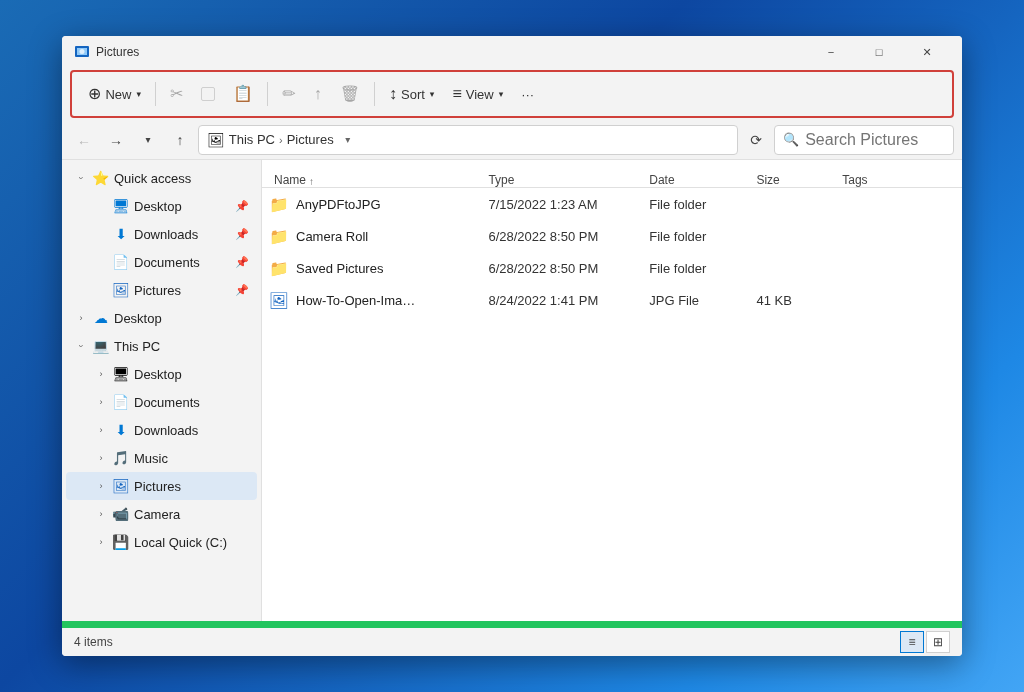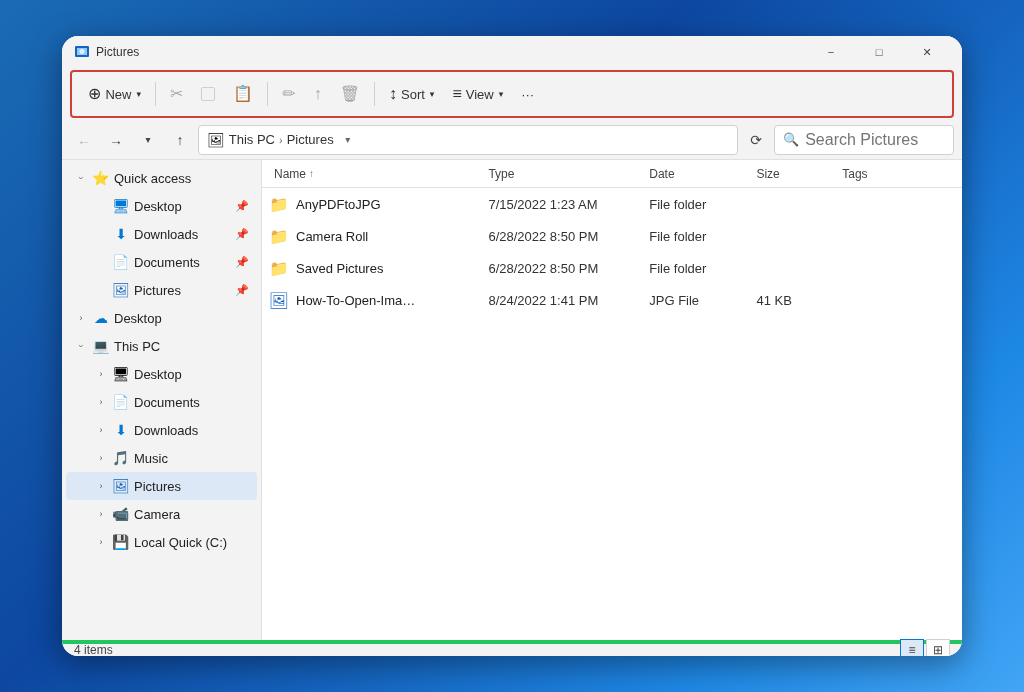--- a/index.html
+++ b/index.html
@@ -12,21 +12,21 @@
       display: flex;
       align-items: center;
       justify-content: center;
       overflow: hidden;
     }
 
     .window {
       width: 900px;
       height: 620px;
       background: #f3f3f3;
-      border-radius: 16px;
+      border-radius: 4px;
       box-shadow: 0 8px 32px rgba(0,0,0,0.4);
       display: flex;
       flex-direction: column;
       overflow: hidden;
     }
 
     
     .title-bar {
       height: 32px;
       background: #f3f3f3;
@@ -293,21 +293,21 @@
       grid-template-columns: 2fr 1.5fr 1fr 0.8fr 0.8fr 30px;
       height: 28px;
       border-bottom: 1px solid #e0e0e0;
       padding: 0 8px;
       background: white;
       position: sticky;
       top: 0;
     }
     .file-table-header-cell {
       display: flex;
-      align-items: center;
+      align-items: flex-end;
       font-size: 12px;
       color: #444;
       cursor: pointer;
       padding: 0 4px;
       gap: 3px;
     }
     .sort-arrow { font-size: 10px; color: #666; }
 
     .file-row {
       display: grid;
@@ -335,23 +335,23 @@
       flex-shrink: 0;
     }
     .file-cell {
       font-size: 13px;
       color: #333;
       padding: 0 4px;
     }
 
     
     .status-bar {
-      height: 16px;
+      height: 35px;
       background: #f3f3f3;
-      border-top: 4px solid #22c55e;
+      border-top: 7px solid #22c55e;
       display: flex;
       align-items: center;
       justify-content: space-between;
       padding: 0 12px;
       flex-shrink: 0;
     }
     .status-text {
       font-size: 12px;
       color: #444;
     }

